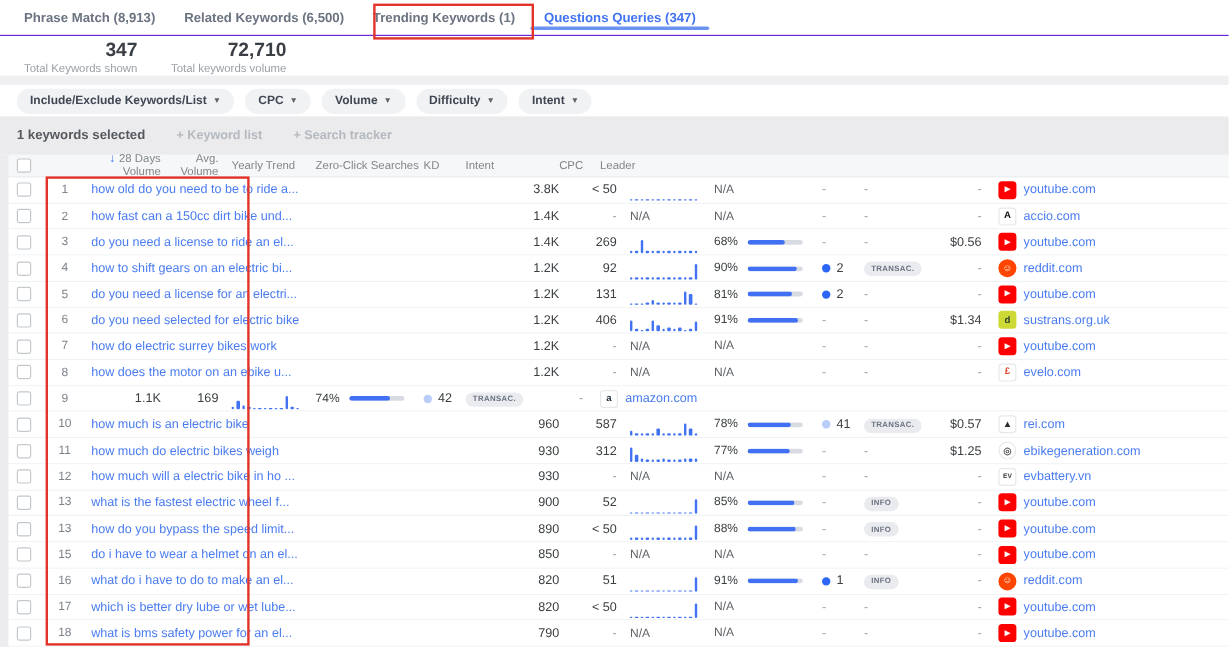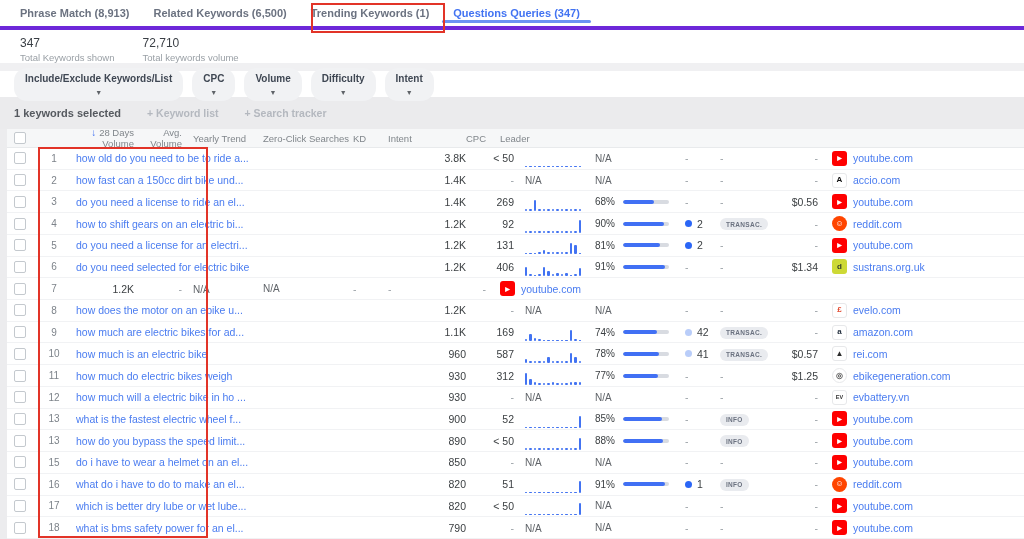--- a/index.html
+++ b/index.html
@@ -1,37 +1,37 @@
 <!DOCTYPE html>
 <html><head>
 <meta charset="utf-8">
 <style>
   * { margin:0; padding:0; box-sizing:border-box; }
   html,body { width:1024px; height:539px; overflow:hidden; background:#fff;
     font-family:"Liberation Sans", sans-serif; color:#3c4043; position:relative; }
 
   
-  .tabbar { height:30px; border-bottom:4px solid #6d28d9; display:flex; align-items:center;
+  .tabbar { height:30px; border-bottom:1px solid #6d28d9; display:flex; align-items:center;
     padding-left:20px; background:#fff; position:relative; }
   .tab { font-size:11px; font-weight:bold; color:#6b7280; margin-right:24px; cursor:pointer;
     position:relative; line-height:30px; white-space:nowrap; }
   .tab.active { color:#4273f2; }
   .tab.active::after { content:""; position:absolute; left:-11px; right:-11px; bottom:5px;
     height:3px; border-radius:2px; background:#6b93f2; }
 
   
   .stats { height:33px; display:flex; gap:28px; padding:6px 0 0 20px; background:#fff; }
-  .stat-val { font-size:12px; font-weight:normal; color:#3a3f45; line-height:14px; }
+  .stat-val { font-size:16px; font-weight:bold; color:#3a3f45; line-height:14px;text-align:right; }
   .stat-lbl { font-size:9.5px; color:#9aa0a6; margin-top:2px; }
   .band { height:8px; background:#f0f0f2; }
 
   
   .filters { height:26px; display:flex; align-items:center; gap:9px; padding-left:14px; background:#fff; }
   .pill { background:#f1f2f4; border-radius:13px; padding:5px 11px; font-size:10px;
-    color:#3f4753; font-weight:bold; display:flex; align-items:center; gap:5px; cursor:pointer; white-space:nowrap;flex-direction:column; }
+    color:#3f4753; font-weight:bold; display:flex; align-items:center; gap:5px; cursor:pointer; white-space:nowrap; }
   .pill .caret { font-size:7px; color:#5f6368; }
 
   
   .selbar { height:32px; background:#ebebed; display:flex; align-items:center; padding-left:14px; }
   .sel-count { font-size:11px; font-weight:bold; color:#55595f; margin-right:26px; }
   .sel-action { font-size:10.5px; font-weight:bold; color:#b4b8bf; margin-right:26px; cursor:default; }
 
   
   .thead { height:19px; background:#f6f7f8; border-bottom:1px solid #e8eaec;
     display:flex; align-items:center; font-size:9.5px; color:#80868b; }
@@ -374,20 +374,21 @@
       <div class="cleader">
         <span class="favicon rounded" style="background: rgb(205, 217, 53); color: rgb(51, 64, 42);">d</span>
         <a class="leadlink">sustrans.org.uk</a>
       </div>
     </div>
     <div class="trow">
       <div class="cchk">
         <span class="checkbox"></span>
       </div>
       <div class="cnum">7</div>
+      <div class="ckw"><a class="kwlink">how do electric surrey bikes work</a></div>
       <div class="cv28">1.2K</div>
       <div class="cavg dim">-</div>
       <div class="ctrend"><span class="na">N/A</span></div>
       <div class="czc">
         <span class="na">N/A</span>
       </div>
       <div class="ckd">
         <span class="dim">-</span>
       </div>
       <div class="cintent"><span class="dim">-</span></div>
@@ -417,21 +418,20 @@
       <div class="cleader">
         <span class="favicon rounded bordered" style="background: rgb(255, 255, 255); color: rgb(226, 73, 47);">£</span>
         <a class="leadlink">evelo.com</a>
       </div>
     </div>
     <div class="trow">
       <div class="cchk">
         <span class="checkbox"></span>
       </div>
       <div class="cnum">9</div>
-      <div class="ckw"><a class="kwlink">how much are electric bikes for ad...</a></div>
       <div class="cv28">1.1K</div>
       <div class="cavg">169</div>
       <div class="ctrend">
         <div class="spark">
           <i style="height: 1.8px;"></i>
           <i style="height: 7.6px;"></i>
           <i style="height: 2.7px;"></i>
           <i style="height: 1.8px;"></i>
           <i style="height: 1.4px;"></i>
           <i style="height: 1.4px;"></i>

